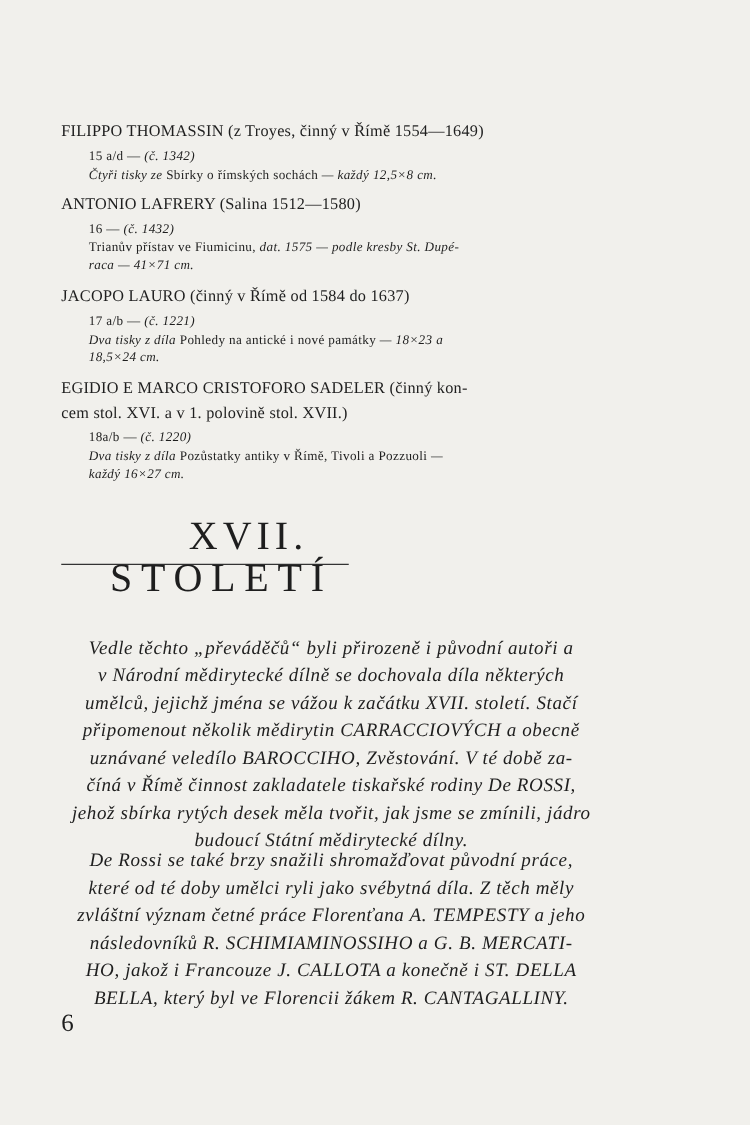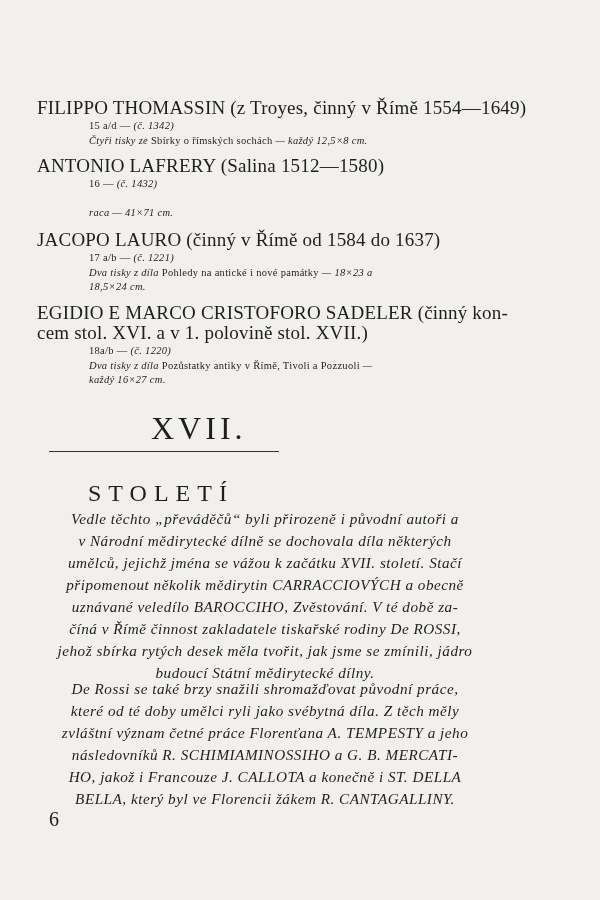--- a/index.html
+++ b/index.html
@@ -5,40 +5,40 @@
     html, body { margin: 0; padding: 0; }
     body {
       width: 600px; height: 900px; overflow: hidden;
       background: #f1f0ec;
       color: #1e1e1e;
       font-family: "Liberation Serif", "DejaVu Serif", serif;
       position: relative;
     }
     .page { position: absolute; left: 0; top: 0; width: 600px; height: 900px; }
     .entry-head {
-      position: absolute; left: 37px; font-size: 19px; letter-spacing: 0.2px;
+      position: absolute; left: 49px; font-size: 13px; letter-spacing: 0.2px;
       white-space: nowrap;
     }
     .entry-sub {
-      position: absolute; left: 89px; font-size: 10.5px; white-space: nowrap;
+      position: absolute; left: 71px; font-size: 10.5px; white-space: nowrap;
       letter-spacing: 0.3px;
       text-align: right;
     }
     .it { font-style: italic; }
     .numeral {
       position: absolute; left: 126px; top: 410px; font-size: 32px;
       letter-spacing: 4px;
       margin-left: 25px;
     }
     .rule {
       position: absolute; left: 49px; top: 451px; width: 230px; height: 1px;
       background: #333;
     }
     .title {
-      position: absolute; left: 88px; top: 480px; font-size: 24px;
+      position: absolute; left: 88px; top: 444px; font-size: 32px;
       letter-spacing: 7px;
     }
     .para {
       position: absolute; left: 50px; width: 430px;
       font-style: italic; font-size: 15.2px; line-height: 22px;
       letter-spacing: 0.5px;
       text-align: center;
     }
     .para span { display: block; white-space: nowrap; }
     .folio { position: absolute; left: 49px; top: 808px; font-size: 20px; }
@@ -52,20 +52,23 @@
   <div class="entry-sub" style="top:120px">
     <span>15 a/d — </span><span class="it">(č. 1342)</span>
   </div>
   <div class="entry-sub" style="top:135px">
     <span class="it">Čtyři tisky ze </span><span>Sbírky o římských sochách</span><span class="it"> — každý 12,5×8 cm.</span>
   </div>
 
   <div class="entry-head" style="top:155px">ANTONIO LAFRERY (Salina 1512—1580)</div>
   <div class="entry-sub" style="top:178px">
     <span>16 — </span><span class="it">(č. 1432)</span>
+  </div>
+  <div class="entry-sub" style="top:193px">
+    <span>Trianův přístav ve Fiumicinu, </span><span class="it">dat. 1575 — podle kresby St. Dupé-</span>
   </div>
   <div class="entry-sub it" style="top:207px">raca — 41×71 cm.</div>
 
   <div class="entry-head" style="top:229px">JACOPO LAURO (činný v Římě od 1584 do 1637)</div>
   <div class="entry-sub" style="top:252px">
     <span>17 a/b — </span><span class="it">(č. 1221)</span>
   </div>
   <div class="entry-sub" style="top:267px">
     <span class="it">Dva tisky z díla </span><span>Pohledy na antické i nové památky</span><span class="it"> — 18×23 a</span>
   </div>

